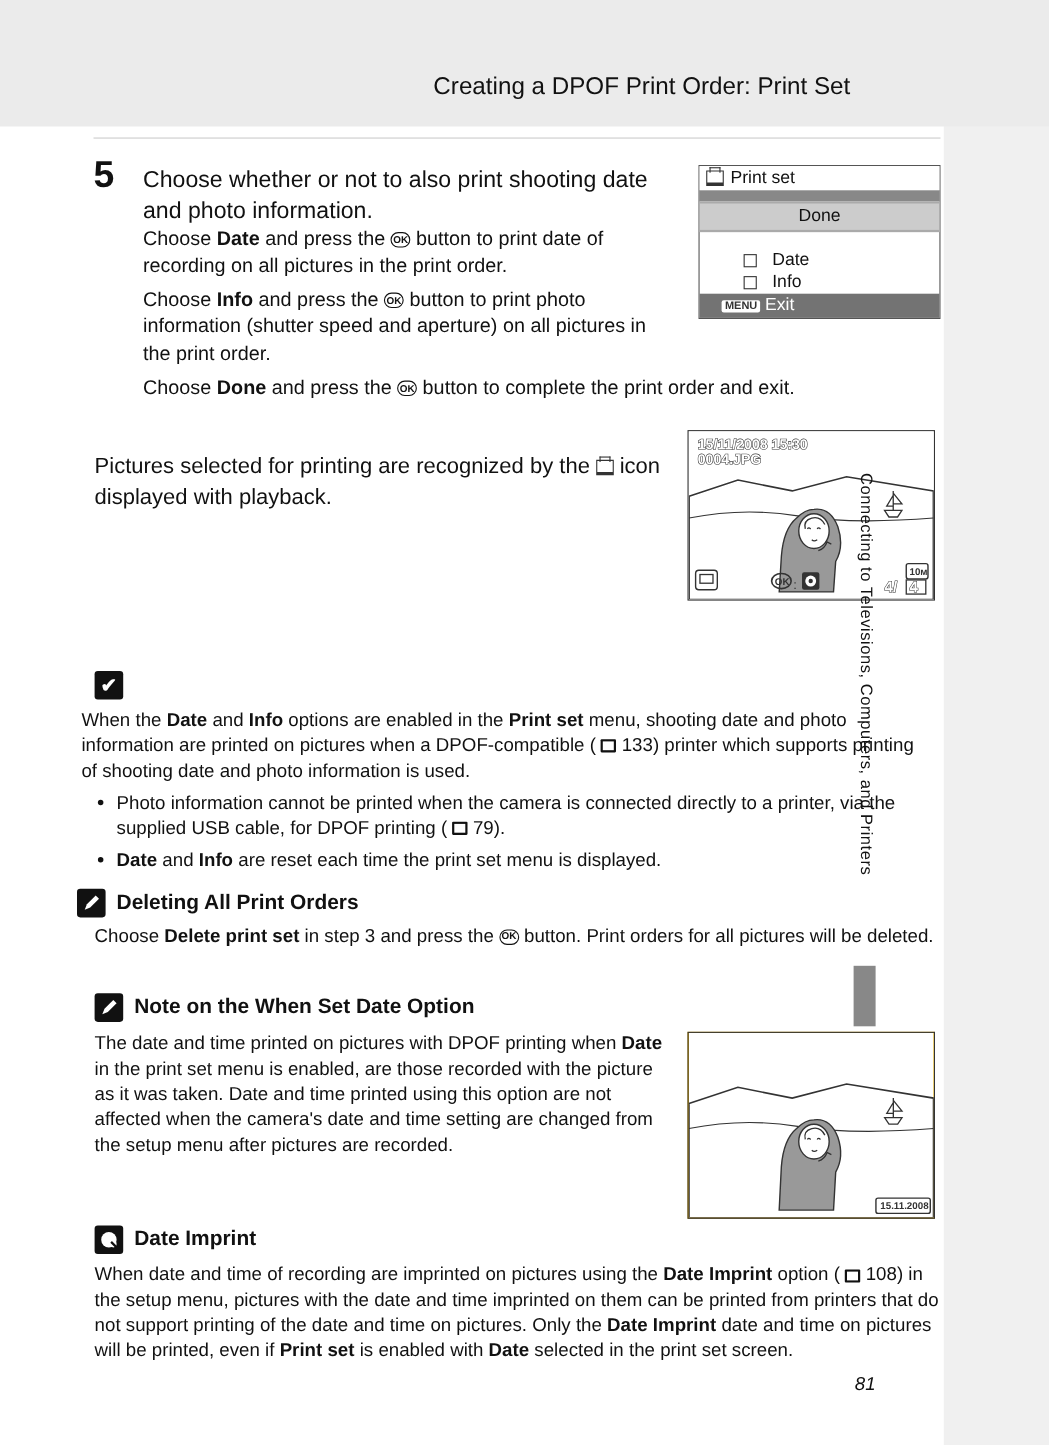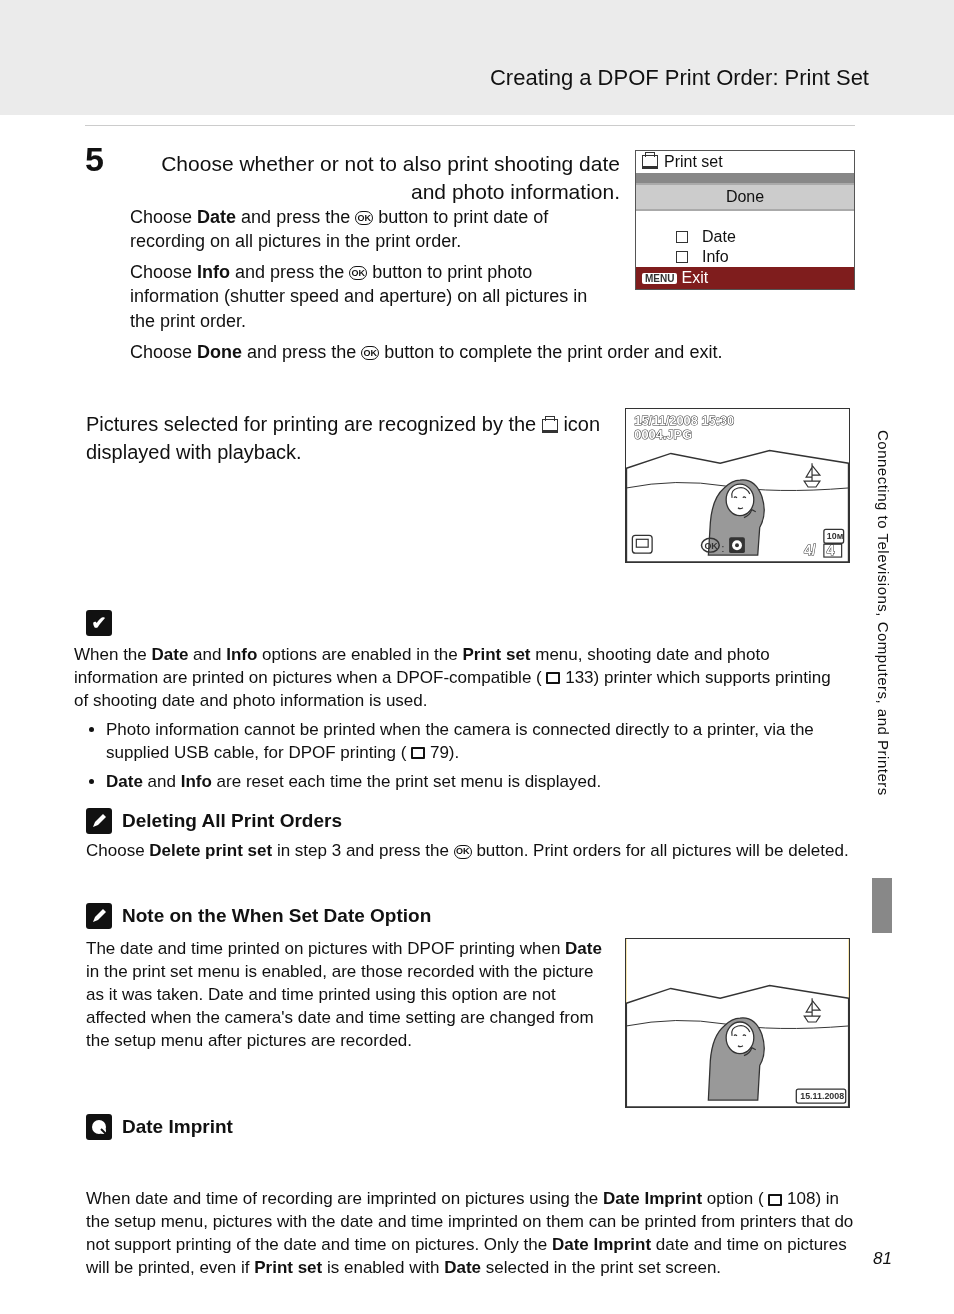--- a/index.html
+++ b/index.html
@@ -1,50 +1,50 @@
 <!DOCTYPE html>
 <html><head>
 <meta charset="utf-8">
 <style>
 * { margin:0; padding:0; box-sizing:border-box; }
 body { font-family: Arial, Helvetica, sans-serif; font-size:16px; color:#111; background:#f0f0f0; width:954px; height:1314px; position:relative; }
-.page { position:absolute; left:0; top:0; width:954px; height:1314px; background:#fff; }
+.page { position:absolute; left:0; top:0; width:858px; height:1314px; background:#fff; }
 .topgray { position:absolute; left:0; top:0; width:954px; height:115px; background:#ebebeb; }
 .header { position:absolute; right:85px; top:65px; font-size:22px; font-weight:400; }
 .rule { position:absolute; left:85px; top:125px; width:770px; height:1px; background:#ccc; }
 .step-num { position:absolute; left:85px; top:140px; font-size:34px; font-weight:bold; }
-.step-title { position:absolute; left:130px; top:150px; width:490px; font-size:21px; line-height:1.35;text-align:right; }
+.step-title { position:absolute; left:130px; top:150px; width:490px; font-size:21px; line-height:1.35; }
 .body-text { font-size:18px; line-height:1.35; }
 .p1 { position:absolute; left:130px; top:205px; width:460px; }
 .p2 { position:absolute; left:130px; top:260px; width:480px; }
 .p3 { position:absolute; left:130px; top:340px; width:720px; }
 .p4 { position:absolute; left:86px; top:410px; width:530px; font-size:20px; line-height:1.4; }
 .printset-box { position:absolute; left:635px; top:150px; width:220px; border:1.5px solid #555; background:#fff; font-size:16px; }
 .ps-header { background:#fff; padding:2px 6px; display:flex; align-items:center; gap:6px; }
 .ps-bar { background:#888; height:10px; }
 .ps-done { background:#ccc; text-align:center; padding:3px 0; border-top:2px solid #aaa; border-bottom:2px solid #aaa; font-weight:500; }
 .ps-spacer { height:16px; }
 .ps-row { display:flex; align-items:center; gap:14px; padding:1px 40px; }
 .ps-row .cb { width:12px; height:12px; border:1.5px solid #333; display:inline-block; }
-.ps-footer { background:#7f1d1d; color:#fff; padding:2px 6px; display:flex; align-items:center; gap:4px; }
+.ps-footer { background:#737373; color:#fff; padding:2px 20px; display:flex; align-items:center; gap:4px; }
 .menu-chip { background:#fff; color:#333; font-size:10px; padding:0 3px; border-radius:2px; font-weight:bold; }
-.playback-box { position:absolute; left:625px; top:408px; width:225px; height:155px; border:1.5px solid #333; background:#fff; overflow:hidden; }
+.playback-box { position:absolute; left:625px; top:391px; width:225px; height:155px; border:1.5px solid #333; background:#fff; overflow:hidden; }
 .ok-btn { display:inline-flex; align-items:center; justify-content:center; width:18px; height:14px; border:1.5px solid #111; border-radius:8px; font-size:9px; font-weight:bold; vertical-align:middle; }
 .notes-icon { display:inline-flex; width:26px; height:26px; background:#111; color:#fff; align-items:center; justify-content:center; font-weight:bold; border-radius:3px; font-size:18px; vertical-align:middle; }
 .section-title { font-size:19px; font-weight:bold; display:flex; align-items:center; gap:10px; }
 .sec1 { position:absolute; left:86px; top:610px; }
 .sec1-body { position:absolute; left:74px; top:644px; width:770px; font-size:17px; line-height:1.35; }
 .bullets { position:absolute; left:86px; top:719px; width:770px; font-size:17px; line-height:1.35; }
 .bullets li { margin-left:20px; margin-bottom:6px; list-style:disc; }
-.sec2 { position:absolute; left:86px; top:808px; }
+.sec2 { position:absolute; left:70px; top:808px; }
 .sec2-body { position:absolute; left:86px; top:840px; width:770px; font-size:17px; line-height:1.35; }
 .sec3 { position:absolute; left:86px; top:903px; }
 .sec3-body { position:absolute; left:86px; top:938px; width:530px; font-size:17px; line-height:1.35; }
 .sec4 { position:absolute; left:86px; top:1114px; }
-.sec4-body { position:absolute; left:86px; top:1148px; width:770px; font-size:17px; line-height:1.35;margin-top:40px; }
+.sec4-body { position:absolute; left:86px; top:1148px; width:770px; font-size:17px; line-height:1.35; }
 .playback2 { position:absolute; left:625px; top:938px; width:225px; height:170px; border:1.5px solid #333; background:#eab308; overflow:hidden; }
 .side-text { writing-mode:vertical-rl; font-size:15px; letter-spacing:0.5px; position:absolute; right:62px; top:430px; height:440px; }
 .side-chip { position:absolute; right:62px; top:878px; width:20px; height:55px; background:#888; }
 .page-num { position:absolute; right:62px; bottom:45px; font-style:italic; font-size:17px; }
 .print-icon { display:inline-block; width:16px; height:14px; border:1.5px solid #333; border-bottom-width:3px; position:relative; vertical-align:middle; }
 .print-icon::before { content:""; position:absolute; left:2px; top:-4px; width:8px; height:4px; border:1.5px solid #333; border-bottom:none; }
 .book-icon { display:inline-block; width:14px; height:12px; background:#111; vertical-align:middle; border-radius:1px; position:relative; }
 .book-icon::after{content:"";position:absolute;left:2px;top:2px;width:10px;height:8px;background:#fff;}
 svg.scenery { width:100%; height:100%; display:block; }
 .outline-text { font-family:Arial; font-weight:bold; fill:#fff; stroke:#333; stroke-width:1; paint-order:stroke fill; }

